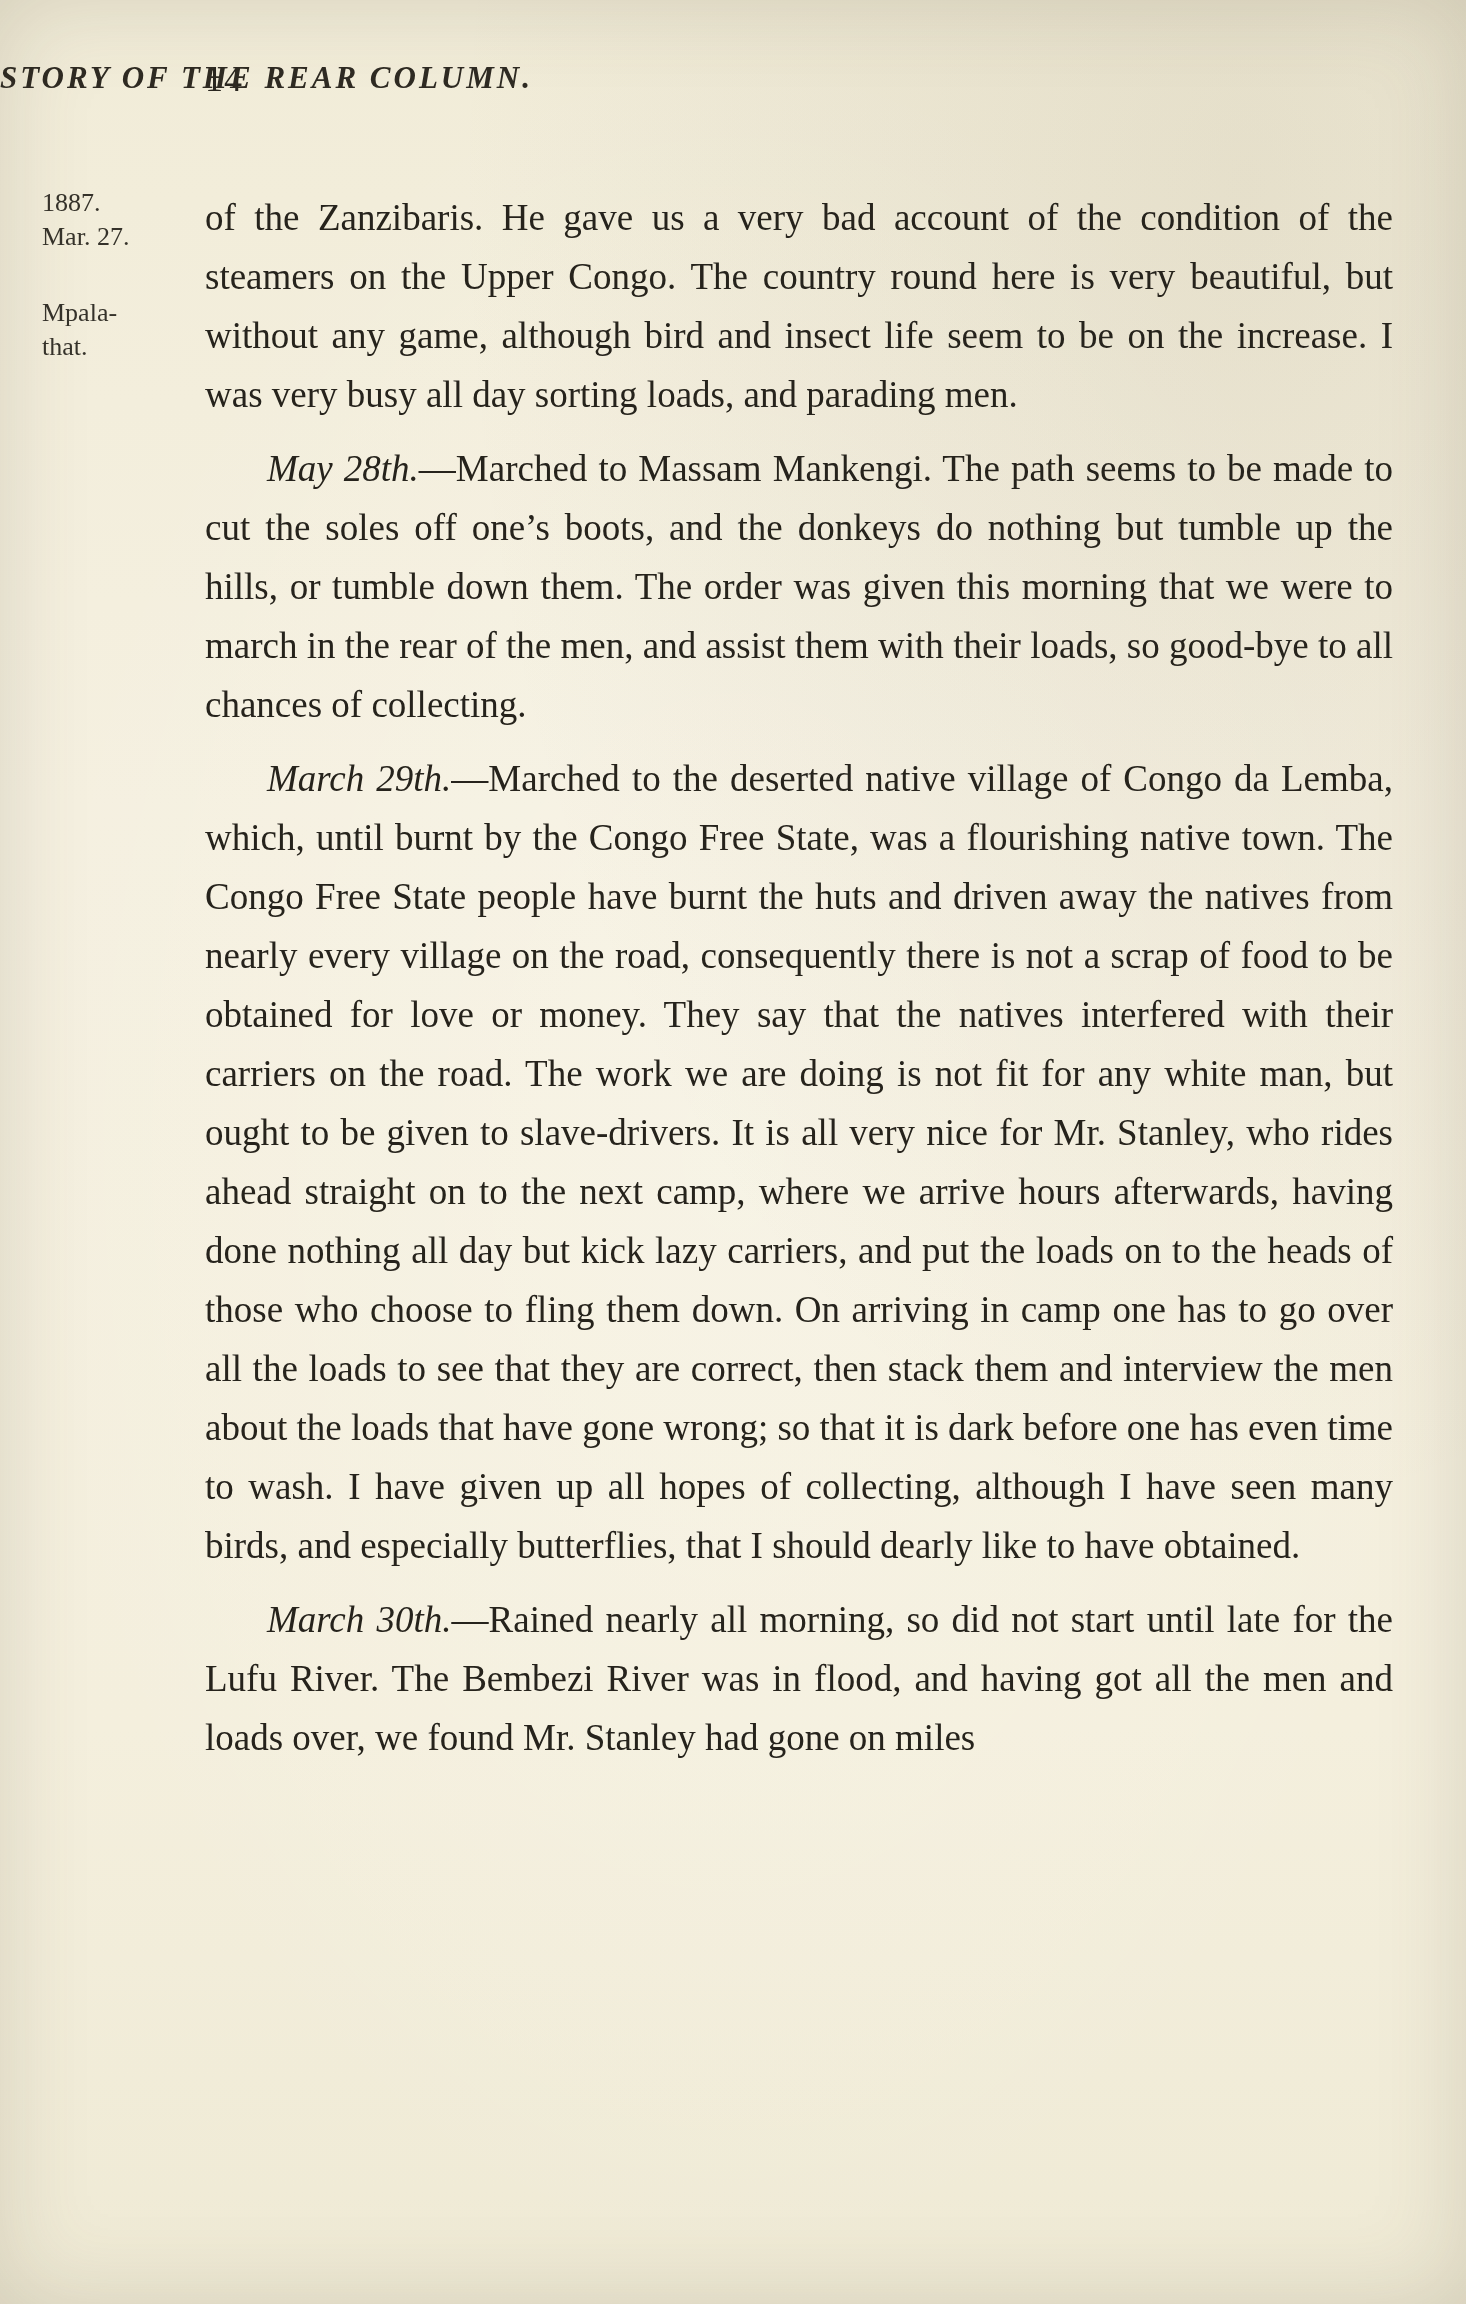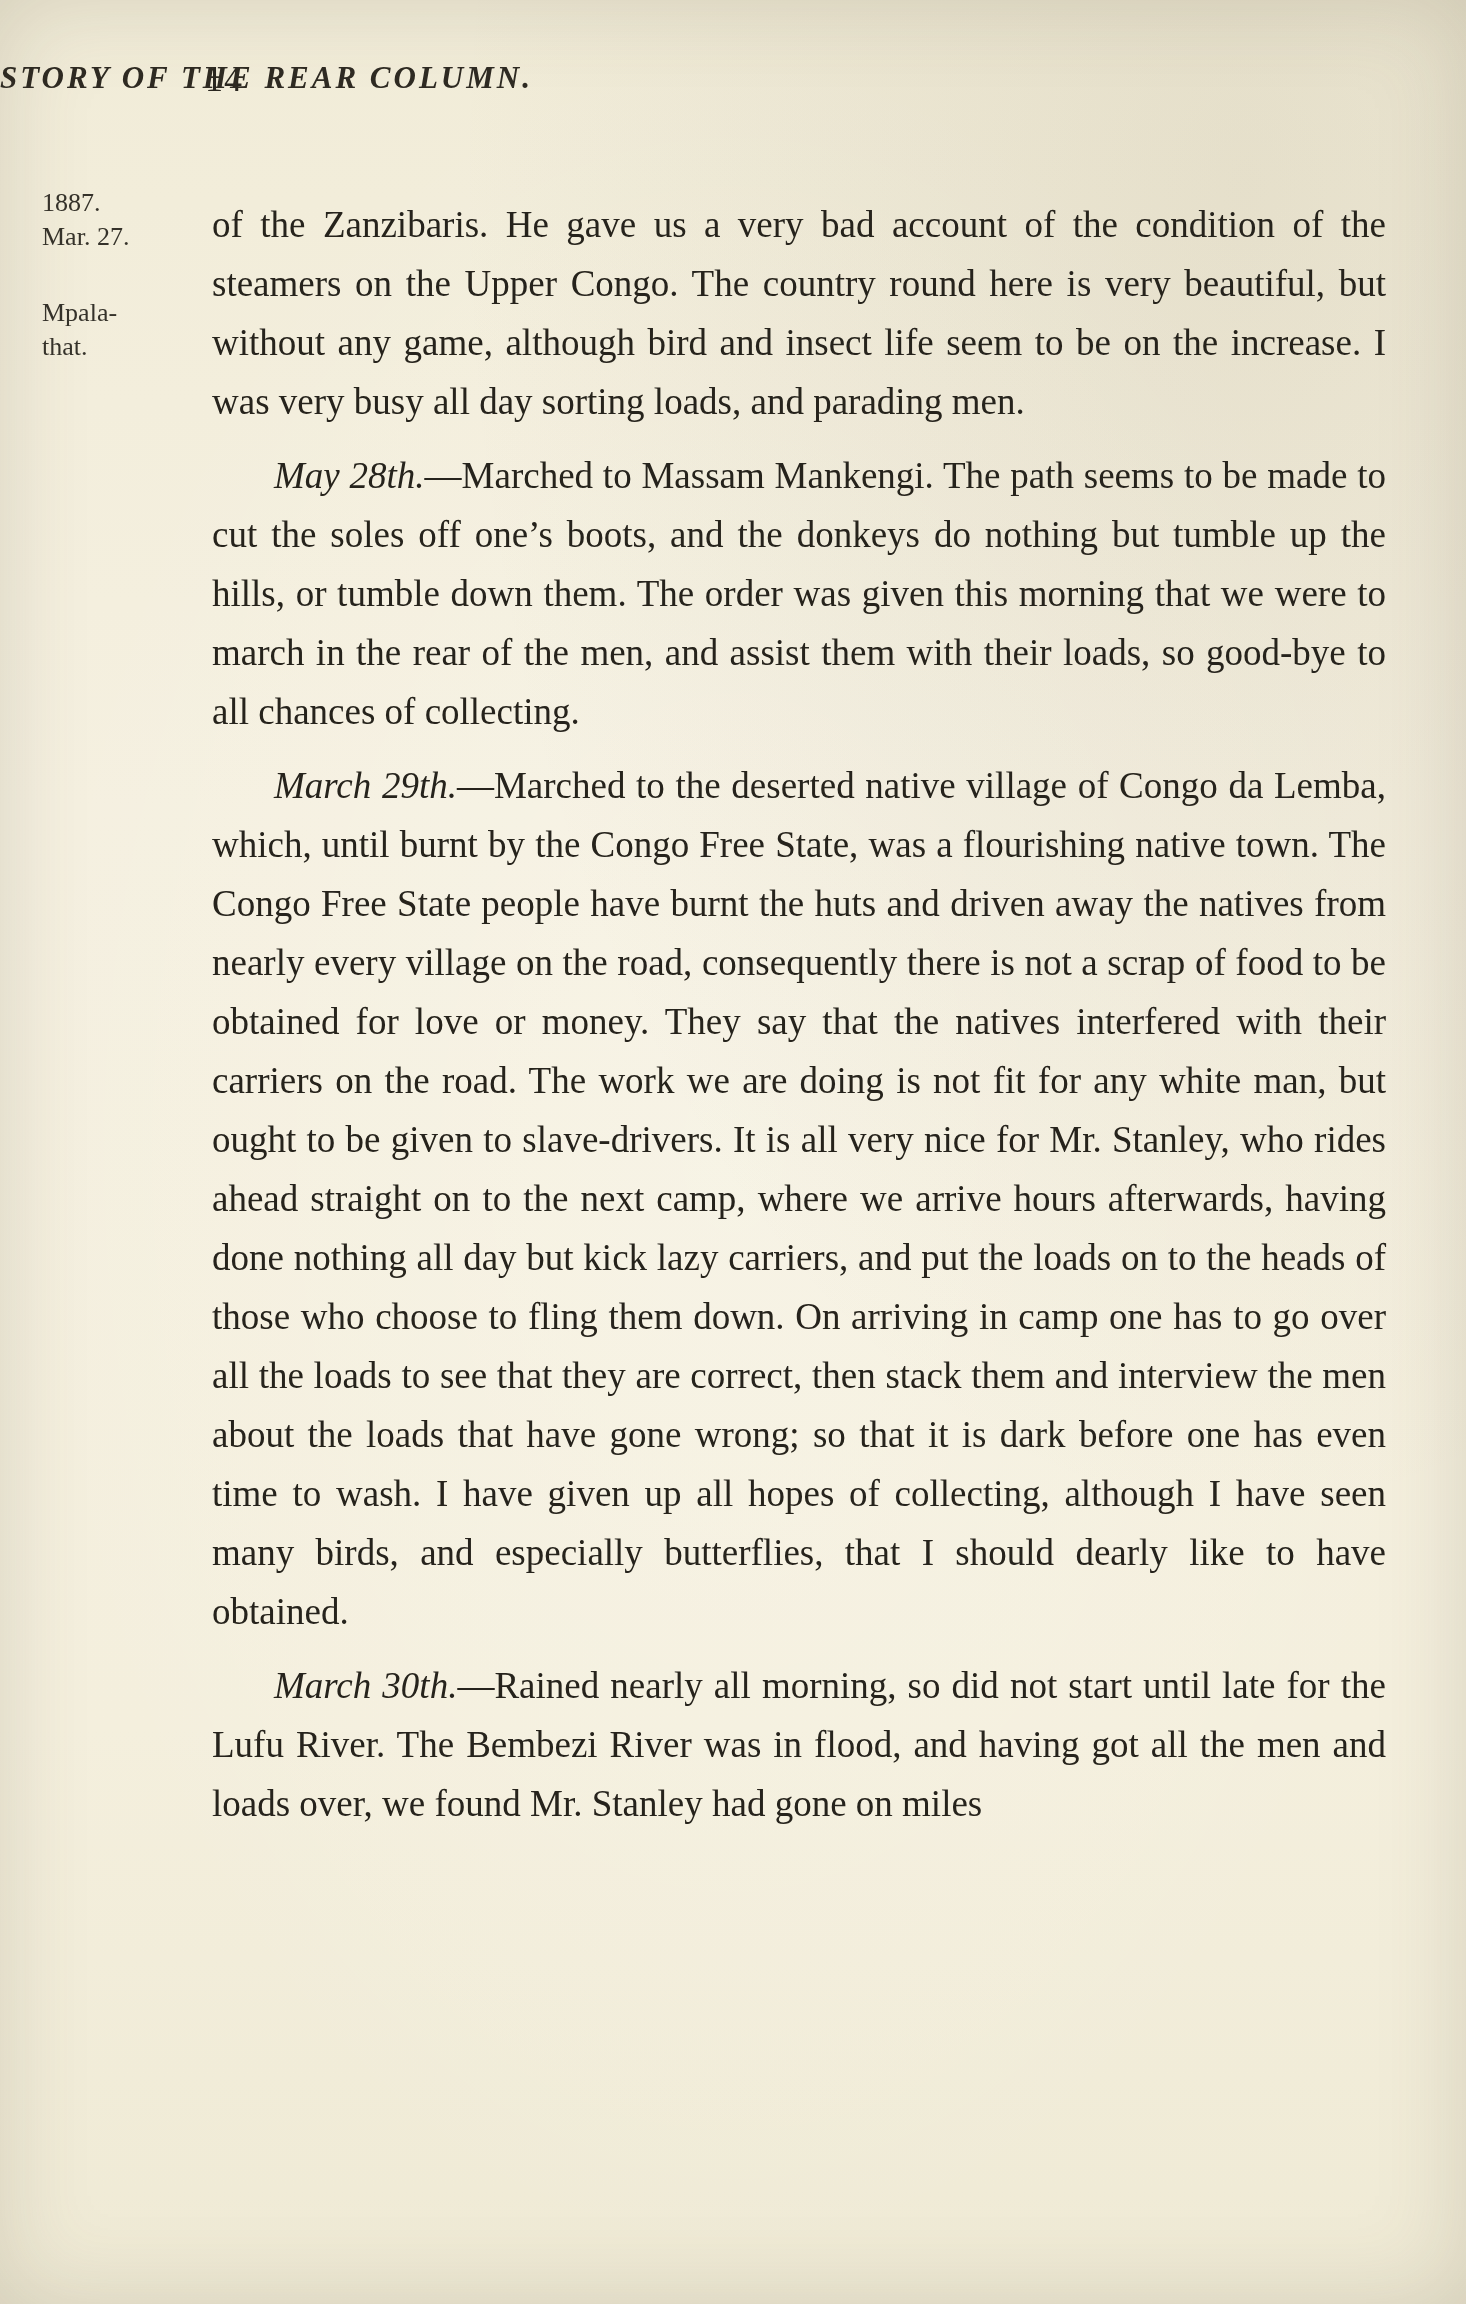--- a/index.html
+++ b/index.html
@@ -66,21 +66,21 @@
     position: absolute;
     top: 183px;
     left: 200px;
     width: 1198px;
     font-size: 37px;
     line-height: 59px;
     text-align: justify;
     color: #26231c;
   }
   .para {
-    margin: 12px;
+    margin: 5px;
   }
   .para + .para {
     margin-top: 15px;
     text-indent: 62px;
   }
   .lead {
     font-style: italic;
   }
 </style>
 </head>

